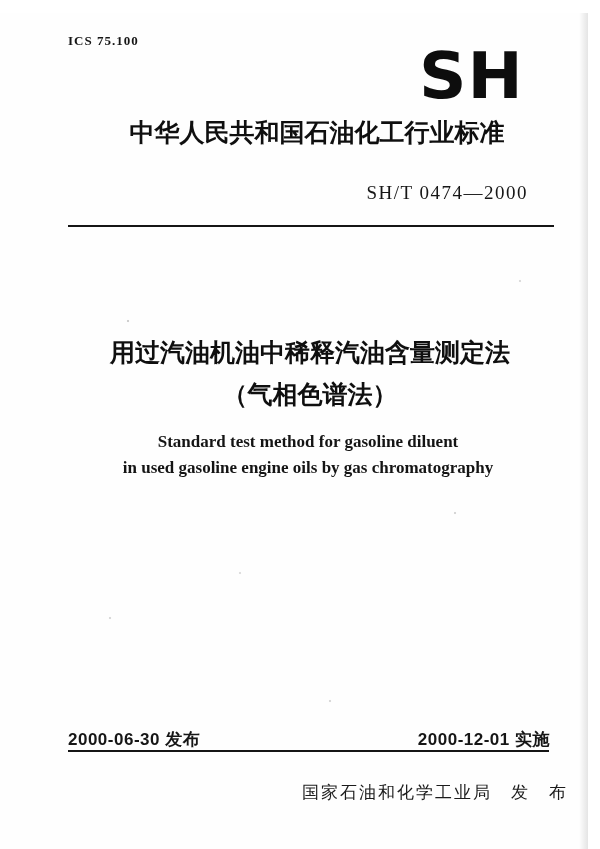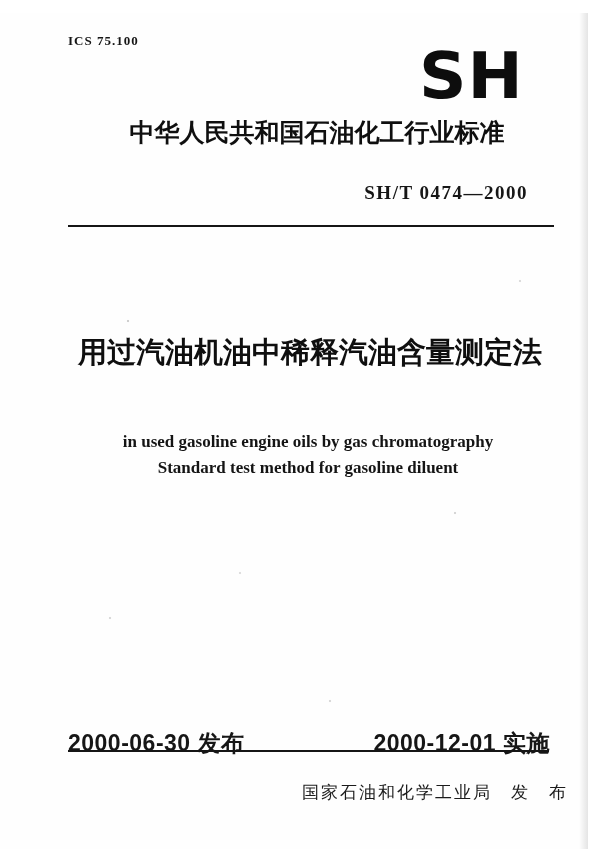--- a/index.html
+++ b/index.html
@@ -65,38 +65,38 @@
     font-size: 25px;
     line-height: 1.2;
     letter-spacing: 0px;
     white-space: nowrap;
     color: #0f0f0f;
   }
   .std-number {
     position: absolute;
     right: 60px; top: 169px;
     font-family: "Liberation Serif", serif;
-    font-weight: bold;
+    font-weight: normal;
     font-size: 19px;
     letter-spacing: 1.5px;
   }
   .rule {
     position: absolute;
     height: 2px;
     background: #151515;
   }
   .rule-header { left: 68px; top: 212px; width: 486px; }
   .rule-dates  { left: 68px; top: 737px; width: 481px; }
   .title-cn {
     position: absolute;
     left: 60px; top: 318px;
     width: 500px;
     text-align: center;
     font-weight: bold;
-    font-size: 29px;
+    font-size: 25px;
     line-height: 42px;
     color: #0f0f0f;
     white-space: nowrap;
   }
   .title-en {
     position: absolute;
     left: 48px; top: 416px;
     width: 520px;
     text-align: center;
     font-family: "Liberation Serif", serif;
@@ -106,21 +106,21 @@
     color: #141414;
   }
   .dates-row {
     position: absolute;
     left: 68px; top: 715px;
     width: 482px;
     display: flex;
     justify-content: space-between;
     align-items: baseline;
     font-weight: bold;
-    font-size: 23px;
+    font-size: 17px;
     letter-spacing: 0.5px;
   }
   .publisher {
     position: absolute;
     left: 48px; top: 768px;
     width: 520px;
     text-align: right;
     font-size: 17px;
     letter-spacing: 2px;
     color: #1b1b1b;
@@ -139,25 +139,26 @@
   <div class="sh-logo">SH</div>
 
   <div class="header-title">中华人民共和国石油化工行业标准</div>
 
   <div class="std-number">SH/T 0474—2000</div>
 
   <div class="rule rule-header"></div>
 
   <div class="title-cn">
     <div>用过汽油机油中稀释汽油含量测定法</div>
+    <div>（气相色谱法）</div>
   </div>
 
   <div class="title-en">
+    <div>Standard test method for gasoline diluent</div>
     <div>in used gasoline engine oils by gas chromatography</div>
-    <div>Standard test method for gasoline diluent</div>
   </div>
 
   <div class="dates-row">
     <span>2000-06-30 发布</span>
     <span>2000-12-01 实施</span>
   </div>
 
   <div class="rule rule-dates"></div>
 
   <div class="publisher">国家石油和化学工业局　发　布</div>

